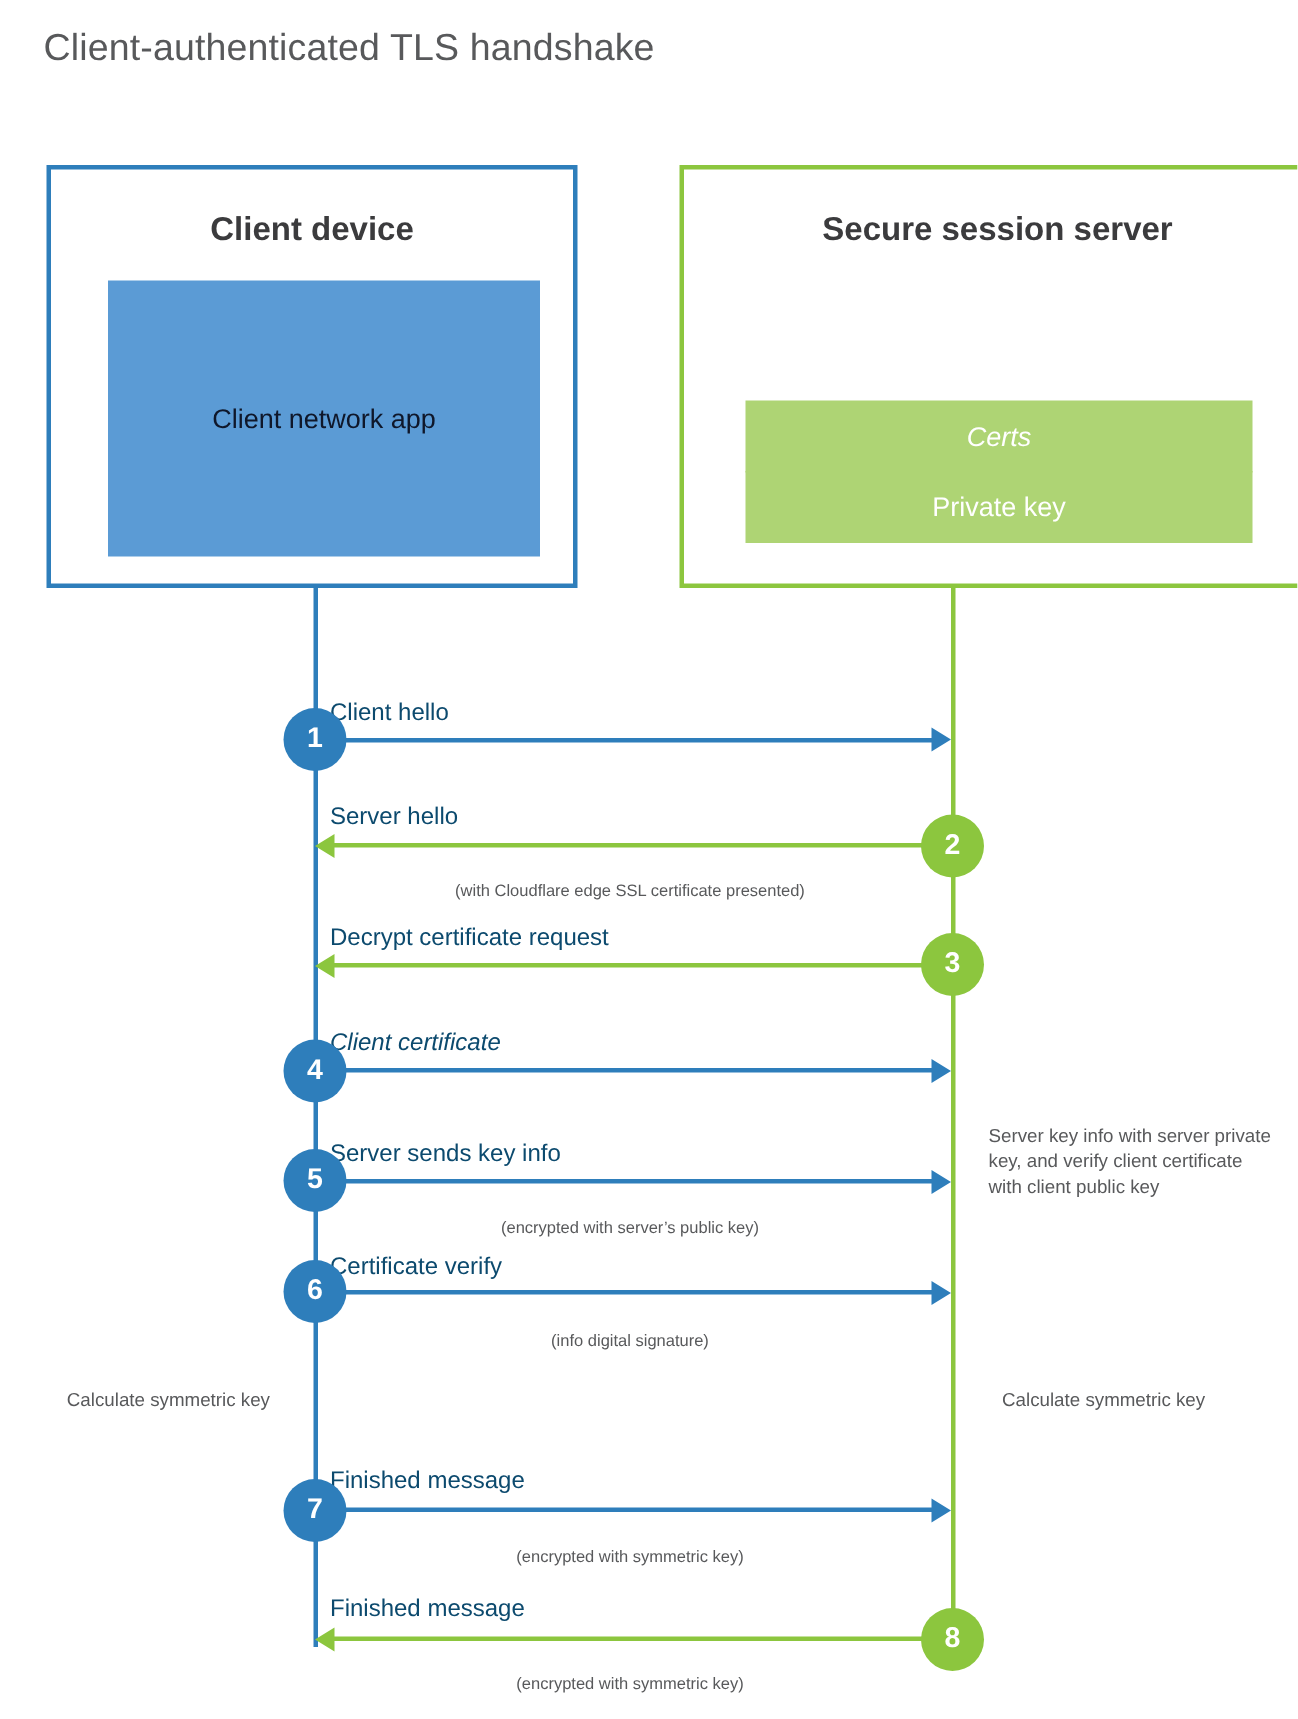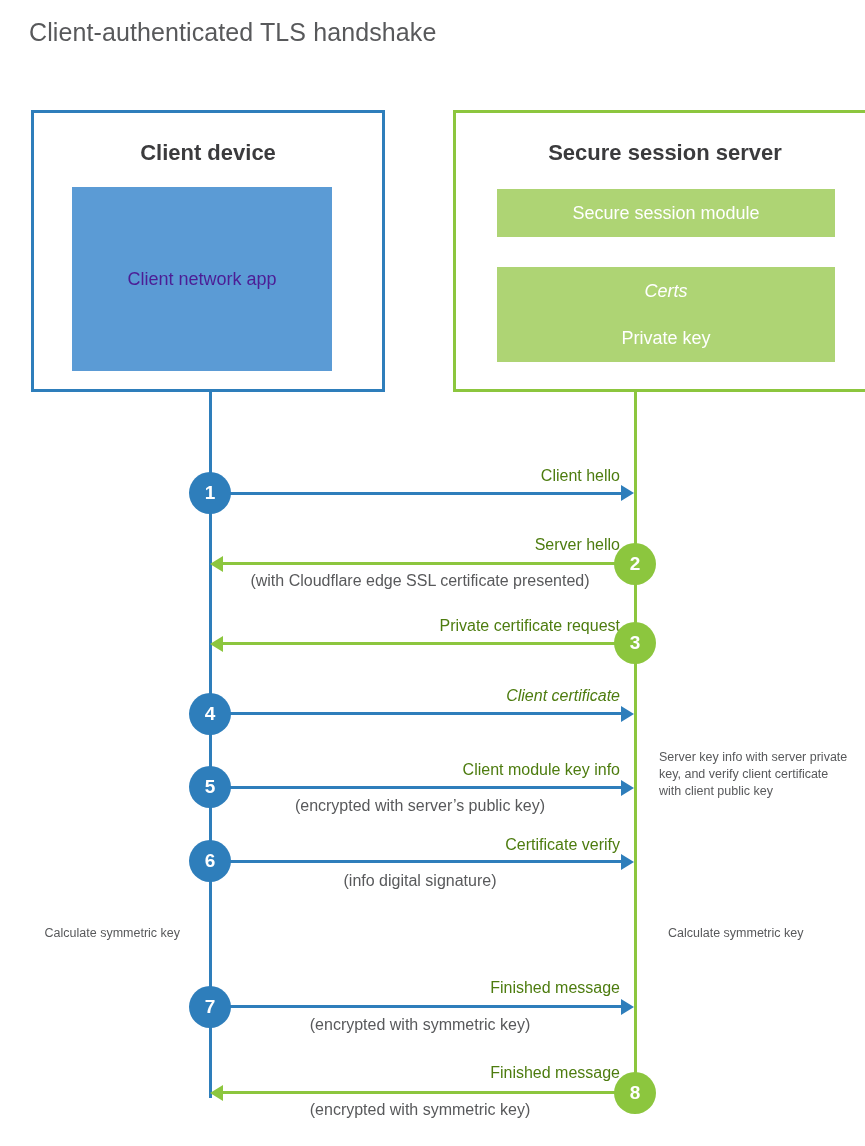--- a/index.html
+++ b/index.html
@@ -60,24 +60,24 @@
     text-align: center;
     font-size: 22px;
     font-weight: bold;
     color: #3b3b3d;
   }
 
   #client-app {
     position: absolute;
     left: 38px;
     top: 74px;
-    width: 260px;
+    width: 288px;
     height: 184px;
     background: #5b9bd5;
-    color: #4c1d95;
+    color: #0f172a;
     font-size: 18px;
     line-height: 26px;
     display: flex;
     align-items: center;
     justify-content: center;
     text-align: center;
   }
 
   .server-bar {
     position: absolute;
@@ -144,31 +144,32 @@
     display: flex;
     align-items: center;
     justify-content: center;
   }
   .step-badge.blue { background: #2e7ebb; }
   .step-badge.green { background: #8cc63e; }
 
   
   .msg-label {
     position: absolute;
-    text-align: right;
-    color: #4d7c0f;
+    text-align: left;
+    color: #0c4a6e;
     font-size: 16px;
     white-space: nowrap;
   }
   .msg-sublabel {
     position: absolute;
     text-align: center;
     color: #58595b;
-    font-size: 16px;
+    font-size: 11px;
     white-space: nowrap;
+    margin-top: 16px;
   }
 
   
   .side-note {
     position: absolute;
     color: #58595b;
     font-size: 12.5px;
     line-height: 17px;
   }
   .side-note.right-side { text-align: left; }
@@ -181,50 +182,49 @@
 
   <div id="diagram-title">Client-authenticated TLS handshake</div>
 
   <div class="party-box" id="client-box">
     <div class="party-title">Client device</div>
     <div id="client-app">Client network app</div>
   </div>
 
   <div class="party-box" id="server-box">
     <div class="party-title">Secure session server</div>
-    <div class="server-bar" id="server-bar-0">Secure session module</div>
     <div class="server-bar" id="server-bar-1">Certs</div>
     <div class="server-bar" id="server-bar-2">Private key</div>
   </div>
 
   <div class="lifeline" id="client-lifeline"></div>
   <div class="lifeline" id="server-lifeline"></div>
 
   <div class="msg-label" style="left:220px; top:467px; width:400px;">Client hello</div>
   <div class="msg-line blue" style="left:210px; top:492px; width:412px;"></div>
   <div class="arrow-head right blue" style="left:621px; top:485px;"></div>
   <div class="step-badge blue" style="left:189px; top:472px;">1</div>
 
   <div class="msg-label" style="left:220px; top:536px; width:400px;">Server hello</div>
   <div class="msg-line green" style="left:221px; top:562px; width:414px;"></div>
   <div class="arrow-head left green" style="left:210px; top:556px;"></div>
   <div class="msg-sublabel" style="left:220px; top:572px; width:400px;">(with Cloudflare edge SSL certificate presented)</div>
   <div class="step-badge green" style="left:614px; top:543px;">2</div>
 
-  <div class="msg-label" style="left:220px; top:617px; width:400px;">Private certificate request</div>
+  <div class="msg-label" style="left:220px; top:617px; width:400px;">Decrypt certificate request</div>
   <div class="msg-line green" style="left:221px; top:642px; width:414px;"></div>
   <div class="arrow-head left green" style="left:210px; top:636px;"></div>
   <div class="step-badge green" style="left:614px; top:622px;">3</div>
 
   <div class="msg-label" style="left:220px; top:687px; width:400px;font-style:italic;">Client certificate</div>
   <div class="msg-line blue" style="left:210px; top:712px; width:412px;"></div>
   <div class="arrow-head right blue" style="left:621px; top:706px;"></div>
   <div class="step-badge blue" style="left:189px; top:693px;">4</div>
 
-  <div class="msg-label" style="left:220px; top:761px; width:400px;">Client module key info</div>
+  <div class="msg-label" style="left:220px; top:761px; width:400px;">Server sends key info</div>
   <div class="msg-line blue" style="left:210px; top:786px; width:412px;"></div>
   <div class="arrow-head right blue" style="left:621px; top:780px;"></div>
   <div class="msg-sublabel" style="left:220px; top:797px; width:400px;">(encrypted with server’s public key)</div>
   <div class="step-badge blue" style="left:189px; top:766px;">5</div>
 
   <div class="msg-label" style="left:220px; top:836px; width:400px;">Certificate verify</div>
   <div class="msg-line blue" style="left:210px; top:860px; width:412px;"></div>
   <div class="arrow-head right blue" style="left:621px; top:854px;"></div>
   <div class="msg-sublabel" style="left:220px; top:872px; width:400px;">(info digital signature)</div>
   <div class="step-badge blue" style="left:189px; top:840px;">6</div>

